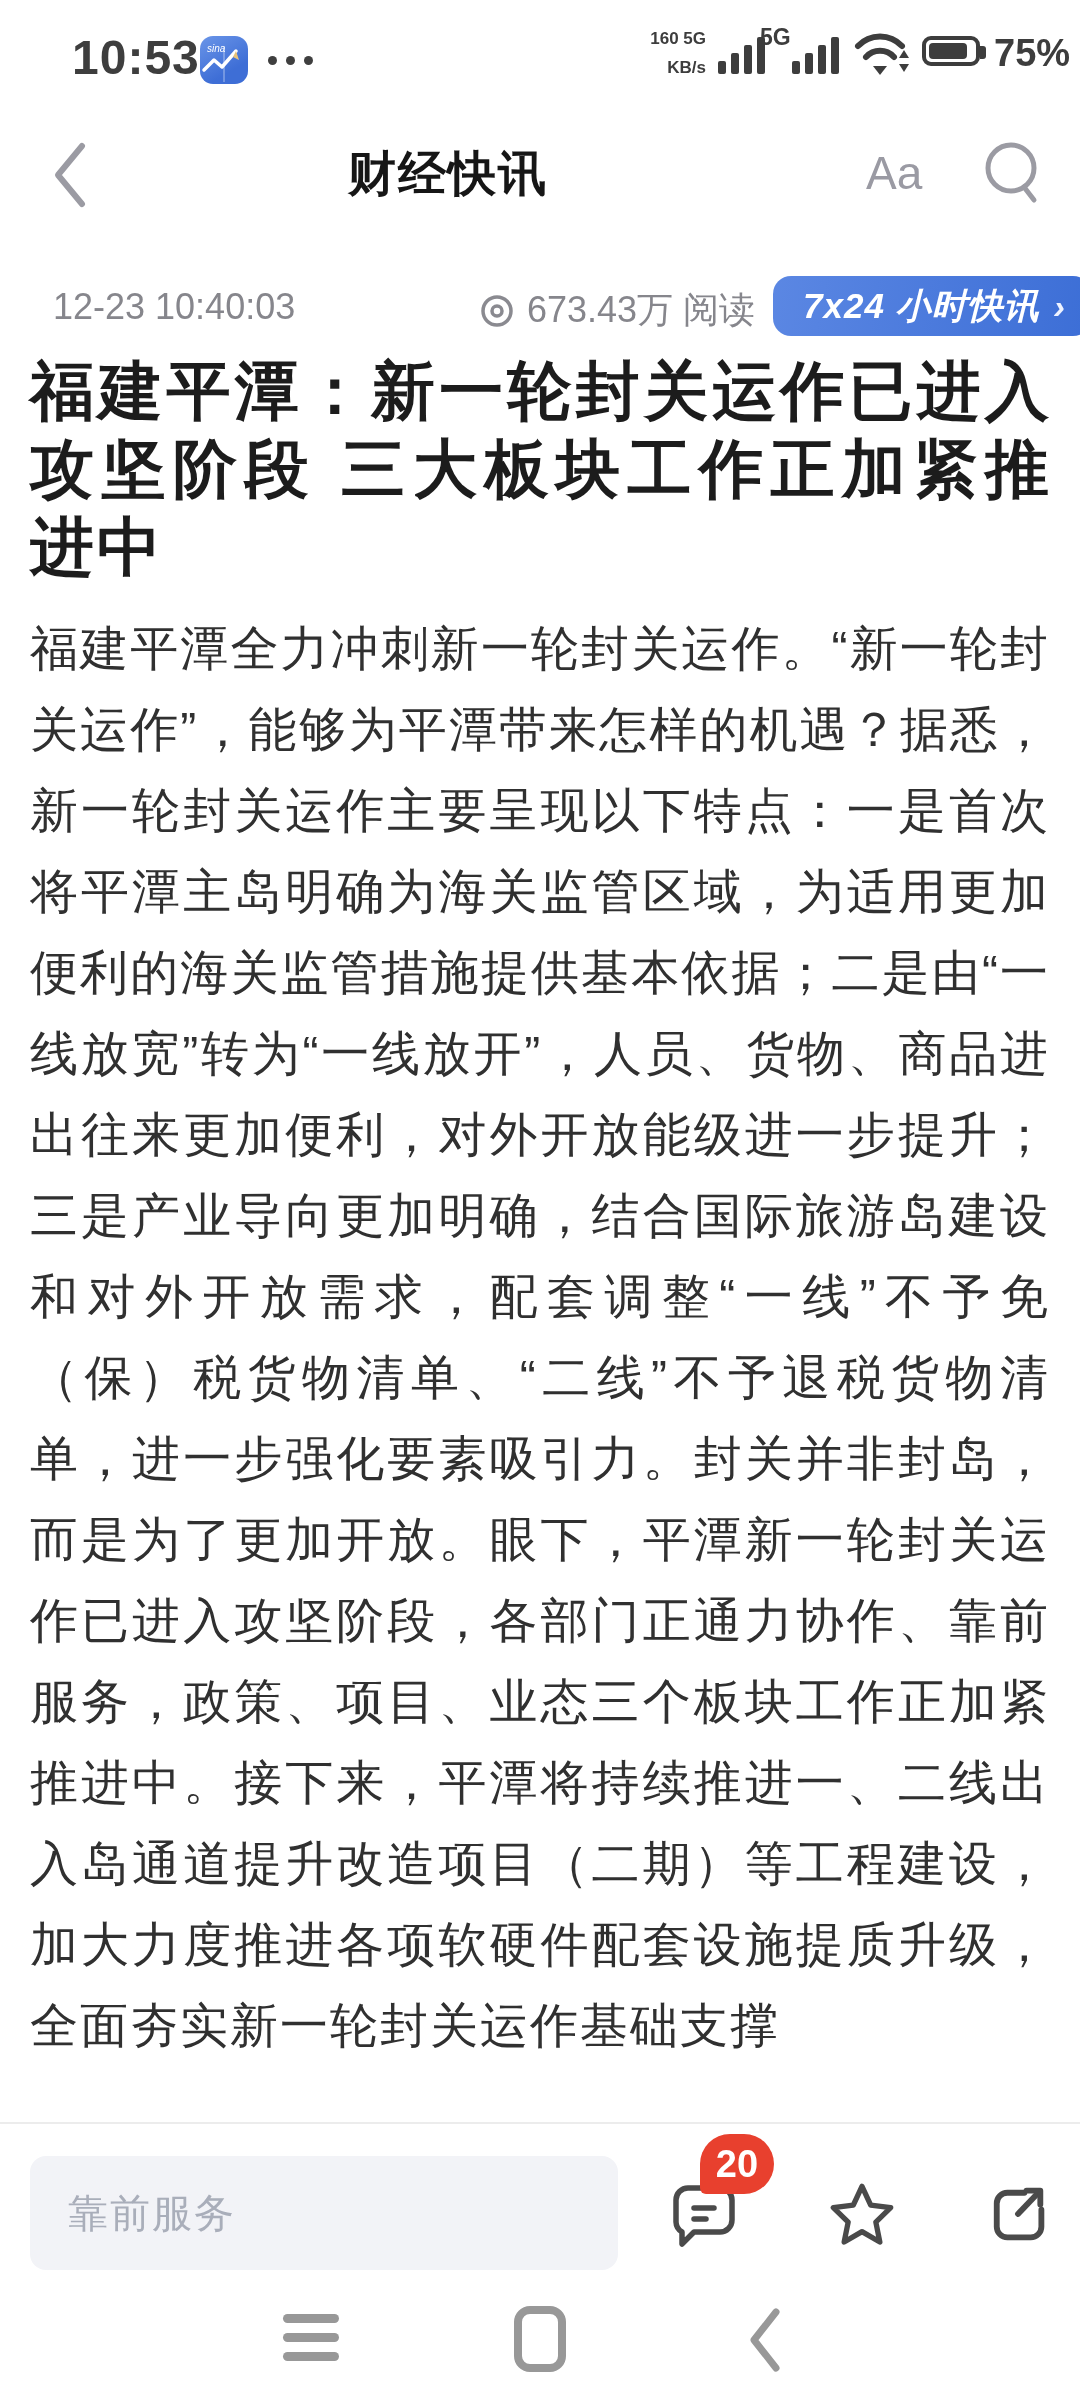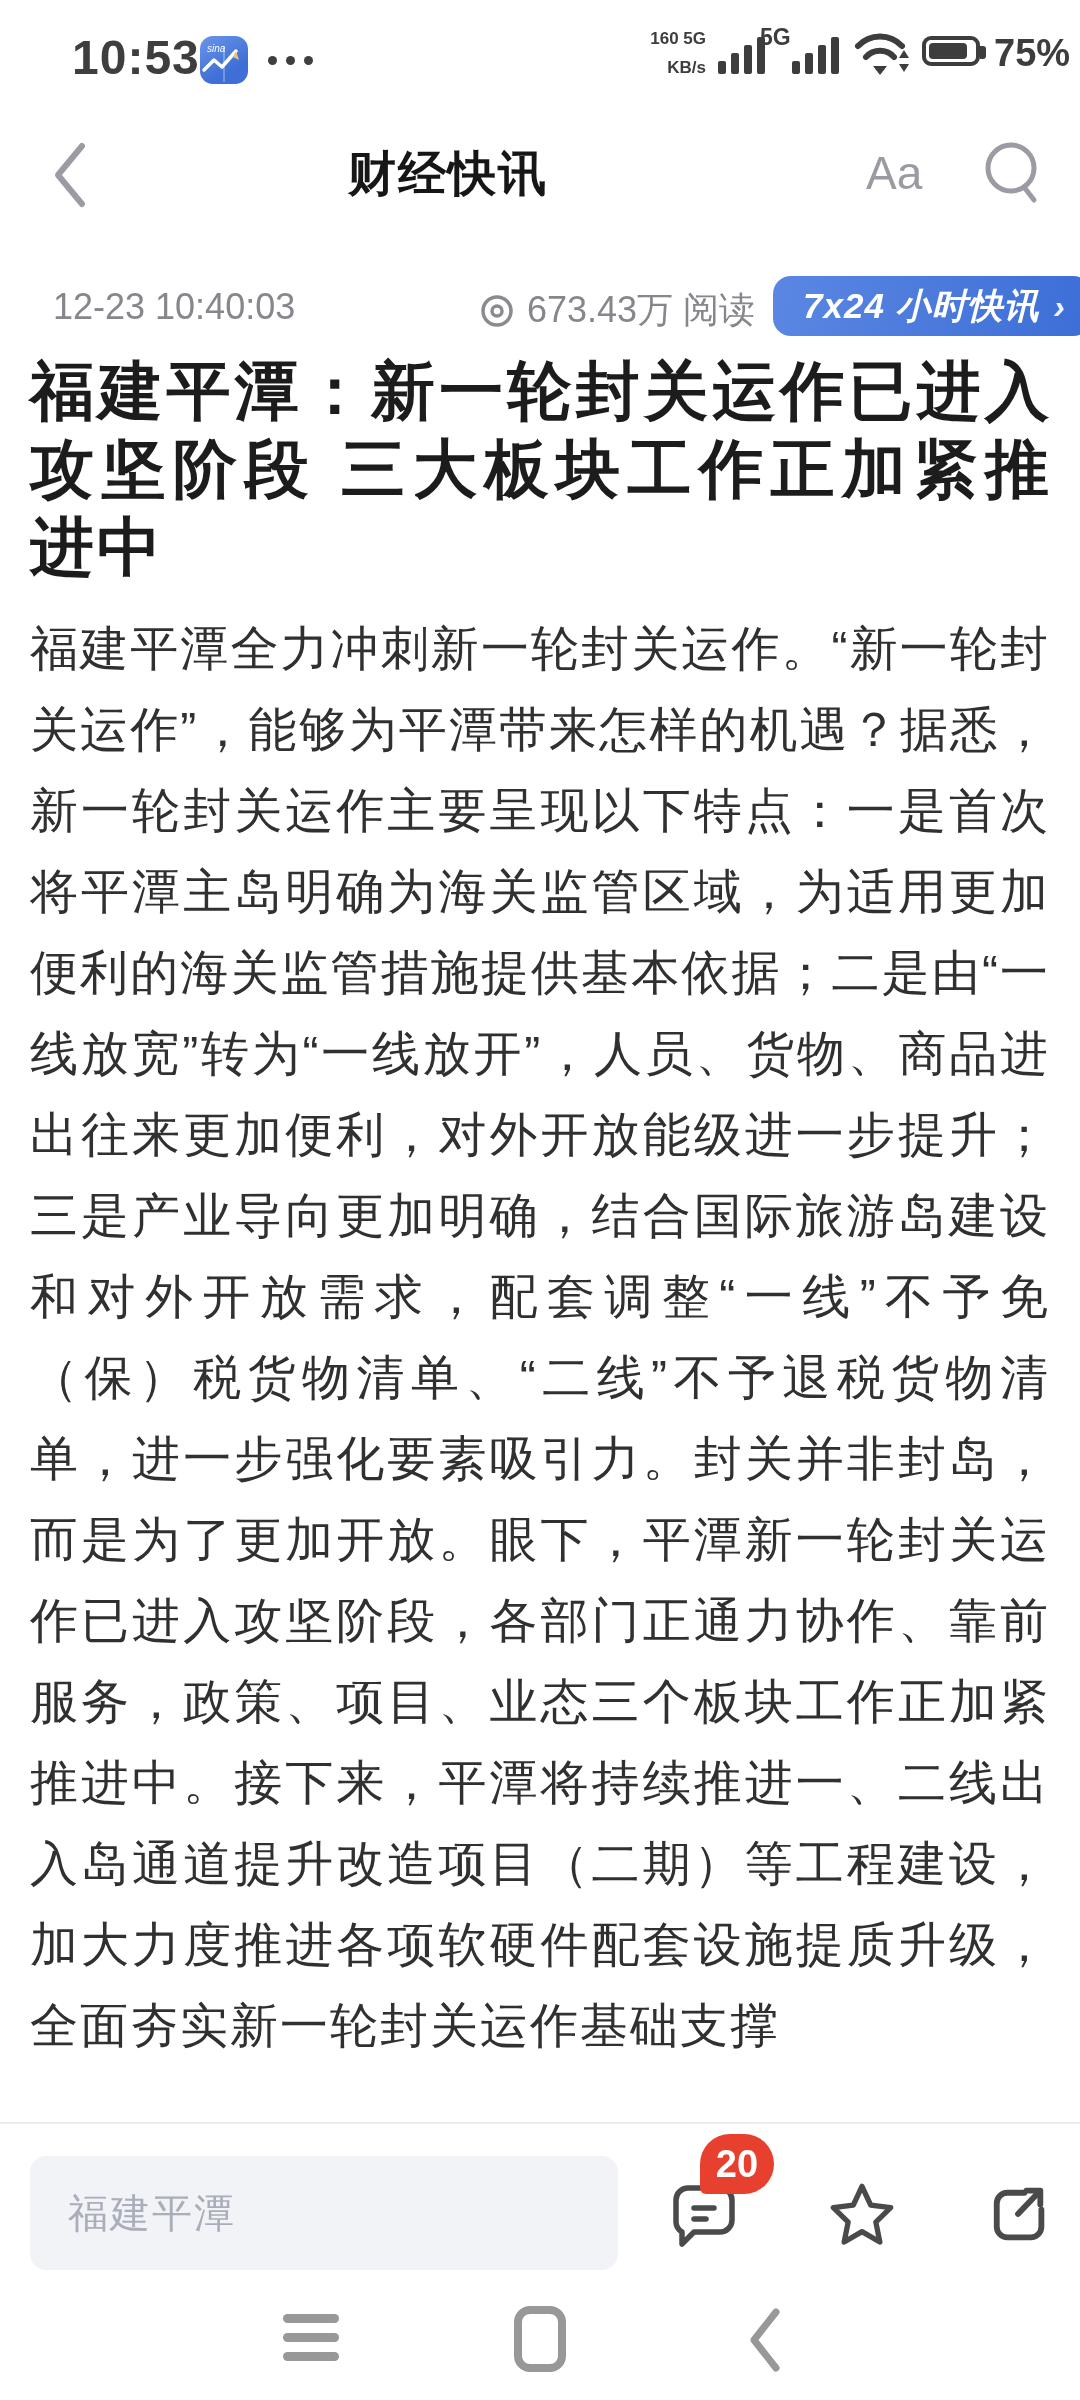--- a/index.html
+++ b/index.html
@@ -159,21 +159,21 @@
       <span class="txt">7x24 小时快讯</span>
       <span class="chev">›</span>
     </div>
   </div>
 
   <h1 id="article-title">福建平潭：新一轮封关运作已进入攻坚阶段 三大板块工作正加紧推进中</h1>
   <div id="article-body">福建平潭全力冲刺新一轮封关运作。“新一轮封关运作”，能够为平潭带来怎样的机遇？据悉，新一轮封关运作主要呈现以下特点：一是首次将平潭主岛明确为海关监管区域，为适用更加便利的海关监管措施提供基本依据；二是由“一线放宽”转为“一线放开”，人员、货物、商品进出往来更加便利，对外开放能级进一步提升；三是产业导向更加明确，结合国际旅游岛建设和对外开放需求，配套调整“一线”不予免（保）税货物清单、“二线”不予退税货物清单，进一步强化要素吸引力。封关并非封岛，而是为了更加开放。眼下，平潭新一轮封关运作已进入攻坚阶段，各部门正通力协作、靠前服务，政策、项目、业态三个板块工作正加紧推进中。接下来，平潭将持续推进一、二线出入岛通道提升改造项目（二期）等工程建设，加大力度推进各项软硬件配套设施提质升级，全面夯实新一轮封关运作基础支撑</div>
 
   <div id="bottom-bar">
     <div class="cmt-input">
-      <span>福建平潭</span>
+      <span>靠前服务</span>
     </div>
     <div class="bb-icon" id="icon-comment">
       <svg width="68" height="68" viewBox="0 0 68 68">
         <path d="M22 8 h28 a12 12 0 0 1 12 12 v20 a12 12 0 0 1 -12 12 h-26 l-12 12 v-12 a12 12 0 0 1 -6 -10 v-22 a12 12 0 0 1 12 -12 z" transform="translate(-2,0)" fill="none" stroke="#4a4a4a" stroke-width="5.5" stroke-linejoin="round"></path>
         <line x1="22" y1="28" x2="42" y2="28" stroke="#4a4a4a" stroke-width="5.5" stroke-linecap="round"></line>
         <line x1="22" y1="39" x2="34" y2="39" stroke="#4a4a4a" stroke-width="5.5" stroke-linecap="round"></line>
       </svg>
     </div>
     <div class="cmt-badge">
       <span>20</span>

